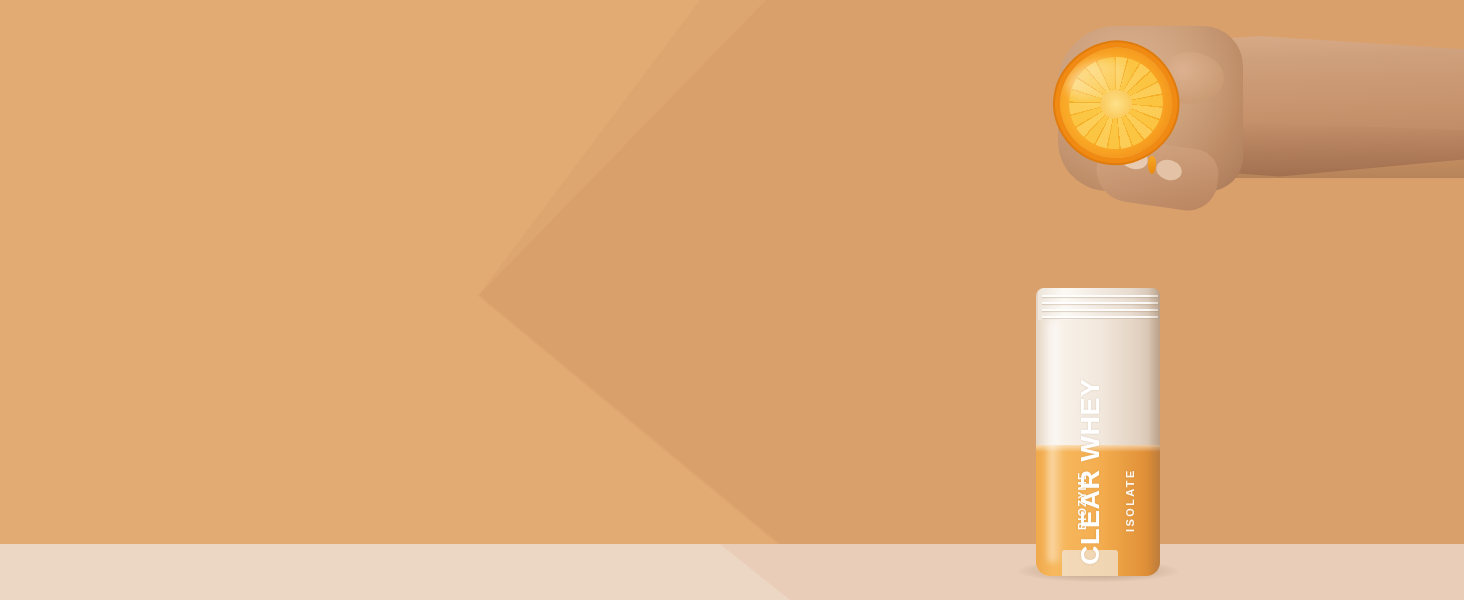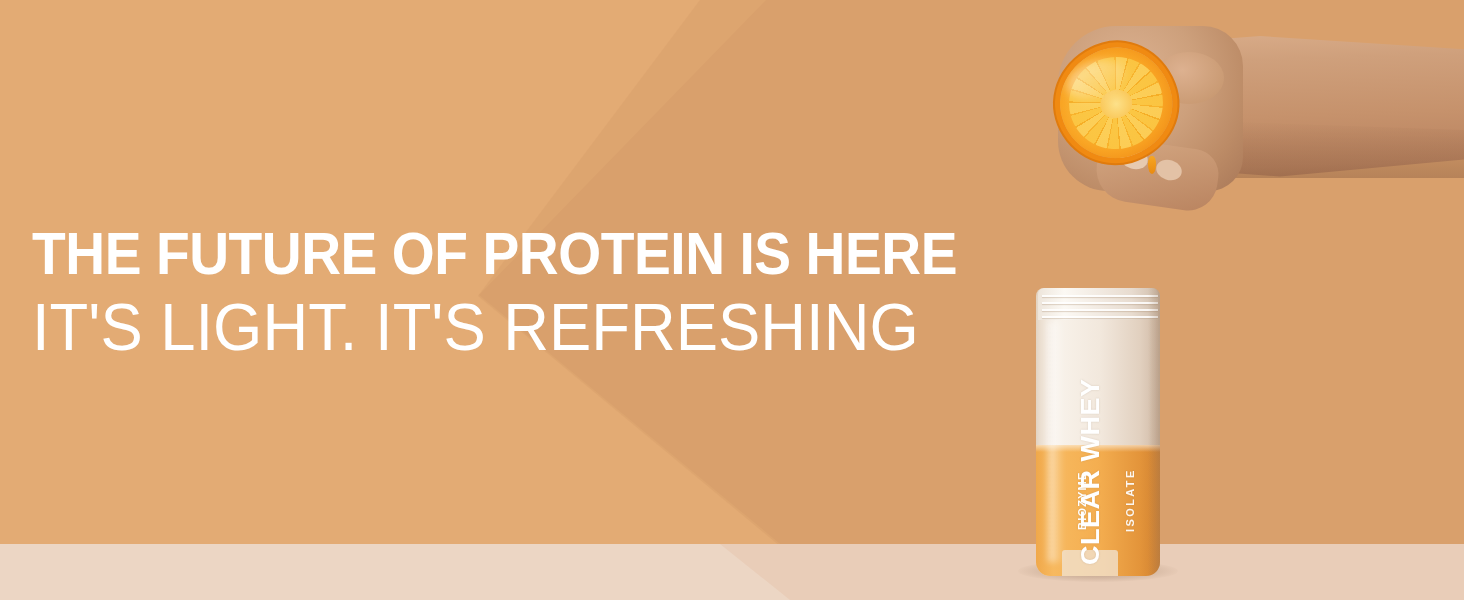--- a/index.html
+++ b/index.html
@@ -312,24 +312,20 @@
 <body>
 
 <div class="banner">
 
   <div class="bg-base"></div>
   <div class="bg-wedge-right"></div>
   <div class="bg-chevron"></div>
   <div class="bg-bottom-band"></div>
   <div class="bg-band-shade"></div>
 
-  <div class="headline">
-    <span class="line1">THE FUTURE OF PROTEIN IS HERE</span>
-    <span class="line2">IT'S LIGHT. IT'S REFRESHING</span>
-  </div>
 
   <div class="hand-group">
     <div class="forearm"></div>
     <div class="forearm-shade"></div>
     <div class="fist">
       <div class="knuckle-a"></div>
       <div class="knuckle-b"></div>
       <div class="thumb"></div>
       <div class="thumbnail-1"></div>
       <div class="finger-low"></div>

